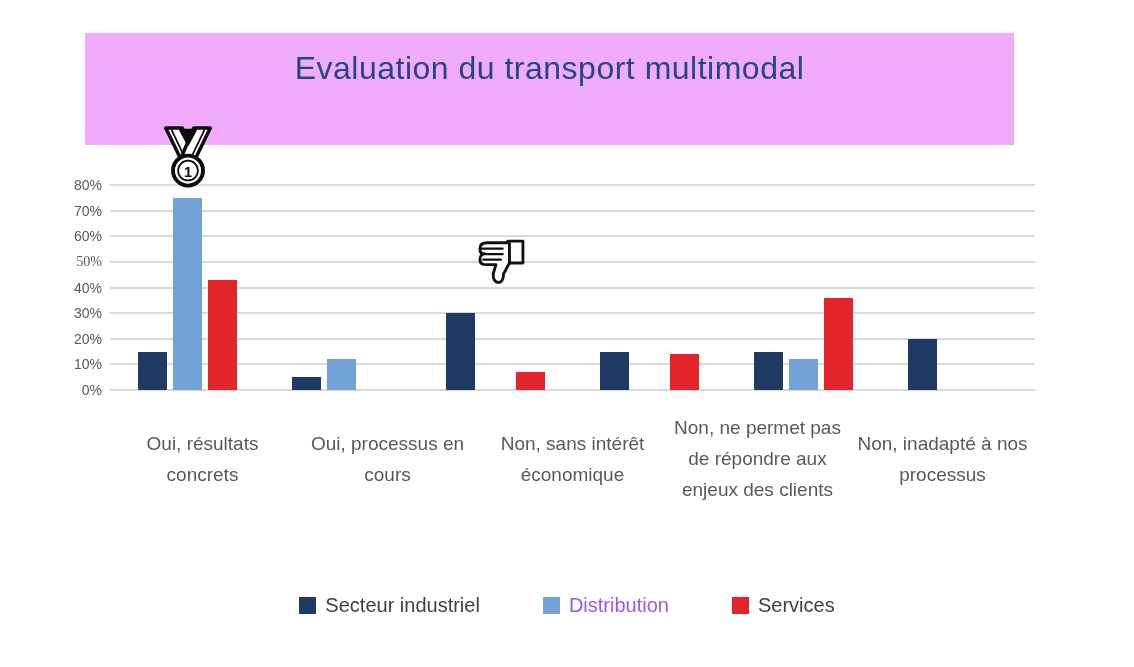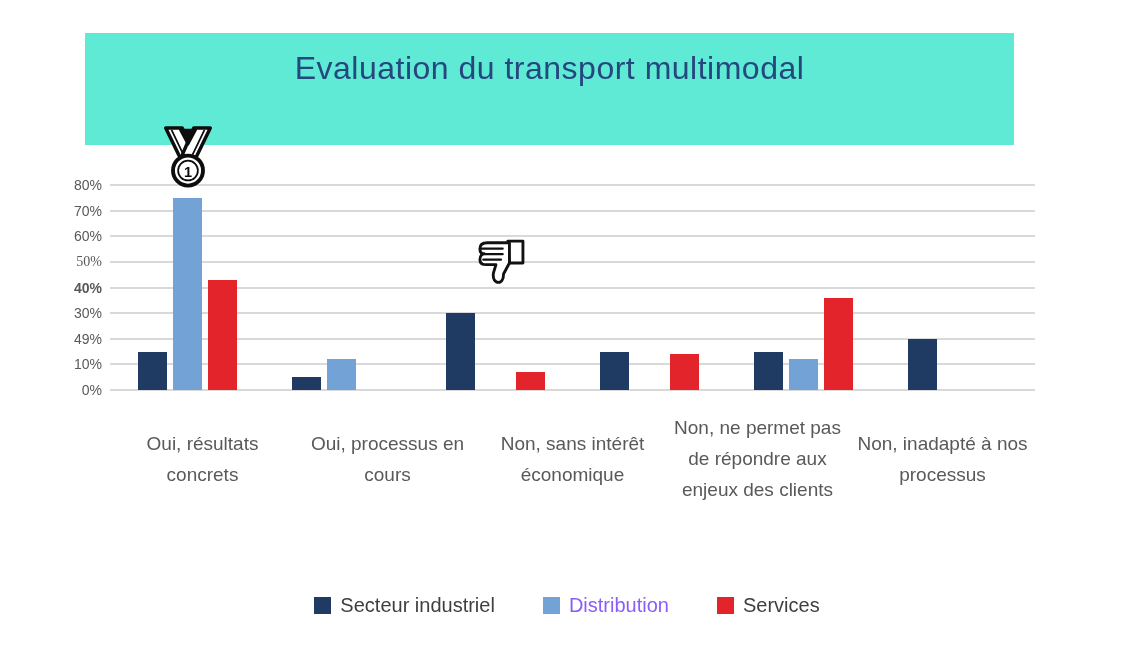--- a/index.html
+++ b/index.html
@@ -2,21 +2,21 @@
 <html><head>
 <meta charset="utf-8">
 <style>
   html,body{margin:0;padding:0;}
   body{
     width:1134px;height:667px;position:relative;background:#ffffff;
     font-family:"Liberation Sans",sans-serif;overflow:hidden;
   }
   .banner{
     position:absolute;left:85px;top:33px;width:929px;height:112px;
-    background:#5eead4;display:flex;align-items:flex-start;justify-content:center;
+    background:#f0abfc;display:flex;align-items:flex-start;justify-content:center;
   }
   .title{
     margin-top:17px;font-size:32px;font-weight:400;letter-spacing:.5px;color:#26477e;
   }
   .gridline{
     position:absolute;left:110px;width:925px;height:2px;background:#d9d9d9;
   }
   .ytick{
     position:absolute;width:66px;text-align:right;font-size:14px;color:#595959;line-height:20px;
   }
@@ -29,21 +29,21 @@
   }
   .bar{width:29px;}
   .xlabels{
     position:absolute;left:110px;top:412px;width:925px;display:flex;align-items:center;
   }
   .xlabel{
     flex:1 1 0;text-align:center;font-size:19px;line-height:31px;color:#595959;padding:0 3px;
   }
   .legend{
     position:absolute;left:0;top:594px;width:1134px;
-    display:flex;justify-content:center;align-items:center;gap:48px;
+    display:flex;justify-content:center;align-items:center;gap:63px;
   }
   .legend-item{display:flex;align-items:center;gap:9px;}
   .legend-swatch{width:17px;height:17px;}
   .legend-label{font-size:20px;color:#3f3f3f;}
   .medal{position:absolute;left:157px;top:126px;width:62px;height:64px;}
   .thumb{position:absolute;left:474px;top:233px;width:54px;height:60px;}
 </style>
 </head>
 <body>
 
@@ -58,23 +58,23 @@
     <div class="gridline" style="top: 312.125px;"></div>
     <div class="gridline" style="top: 286.5px;"></div>
     <div class="gridline" style="top: 260.875px;"></div>
     <div class="gridline" style="top: 235.25px;"></div>
     <div class="gridline" style="top: 209.625px;"></div>
     <div class="gridline" style="top: 184px;"></div>
   </div>
 <div id="yticks">
     <div class="ytick" style="left: 36px; top: 380px;">0%</div>
     <div class="ytick" style="left: 36px; top: 354.375px;">10%</div>
-    <div class="ytick" style="left: 36px; top: 328.75px;">49%</div>
+    <div class="ytick" style="left: 36px; top: 328.75px;">20%</div>
     <div class="ytick" style="left: 36px; top: 303.125px;">30%</div>
-    <div class="ytick" style="left: 36px; top: 277.5px; font-weight: bold;">40%</div>
+    <div class="ytick" style="left: 36px; top: 277.5px;">40%</div>
     <div class="ytick" style="left: 36px; top: 251.875px; font-family: Liberation Serif, serif;">50%</div>
     <div class="ytick" style="left: 36px; top: 226.25px;">60%</div>
     <div class="ytick" style="left: 36px; top: 200.625px;">70%</div>
     <div class="ytick" style="left: 36px; top: 175px;">80%</div>
   </div>
 <div class="groups" id="groups">
     <div class="group">
       <div class="bar" style="height: 38.4px; background: rgb(31, 58, 99);"></div>
       <div class="bar" style="height: 192.2px; background: rgb(115, 163, 214);"></div>
       <div class="bar" style="height: 110.2px; background: rgb(227, 36, 43);"></div>

